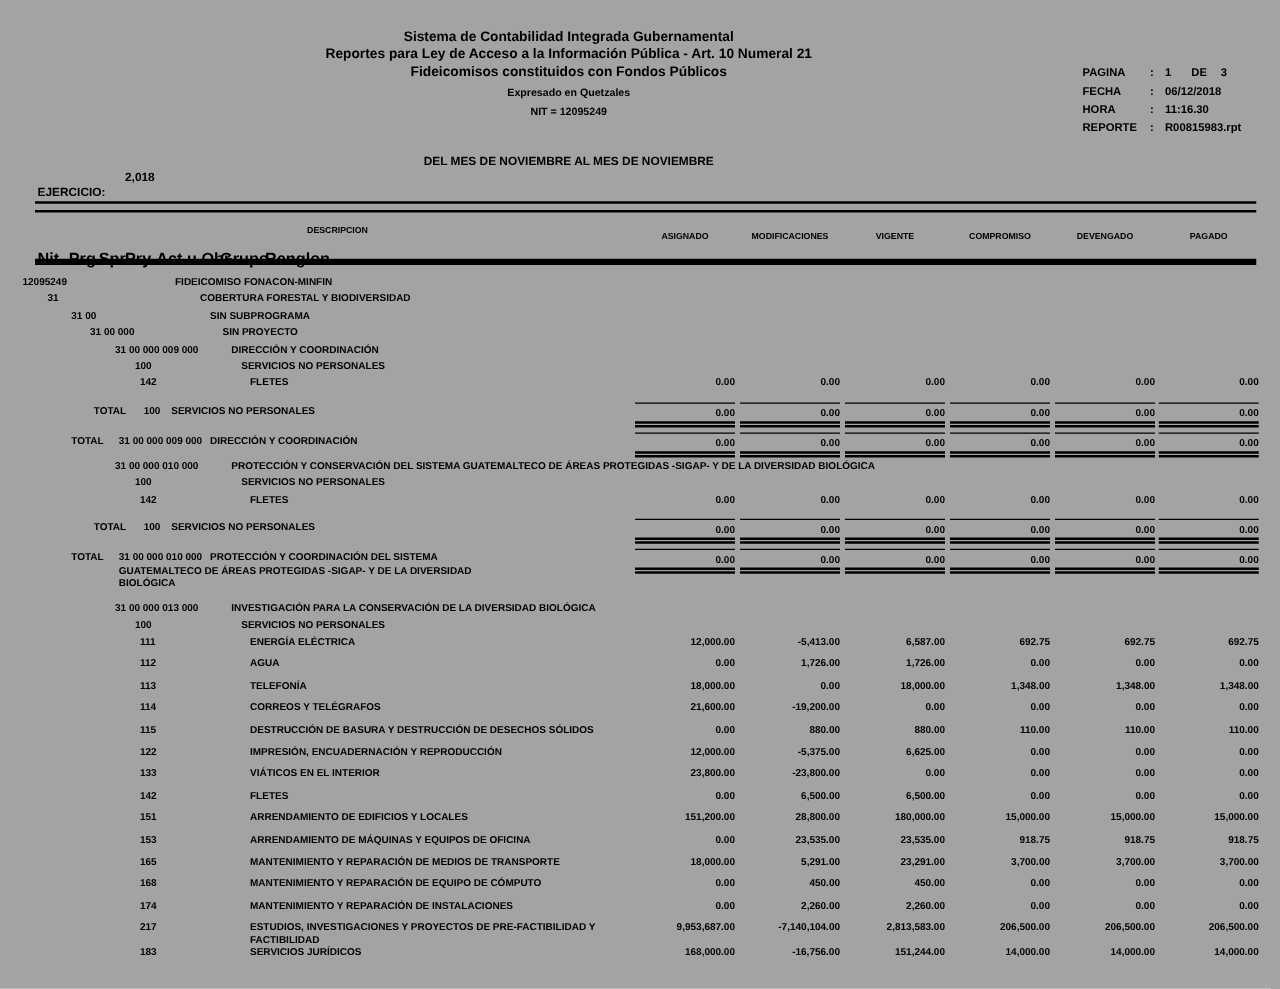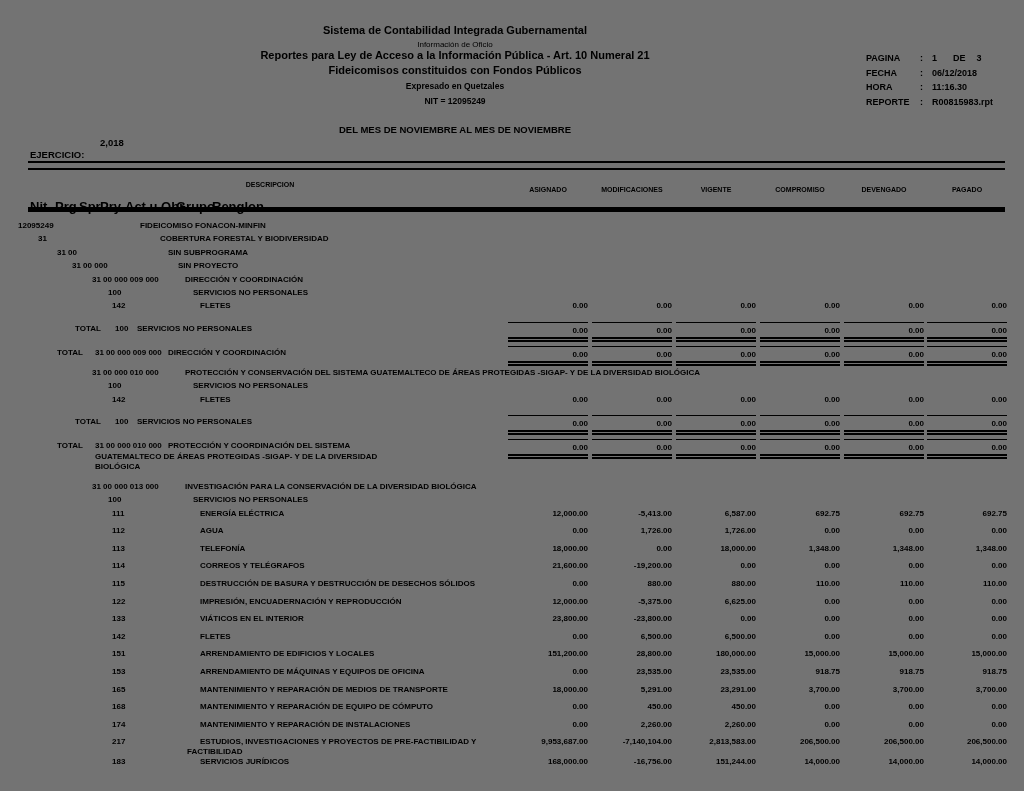--- a/index.html
+++ b/index.html
@@ -1,17 +1,17 @@
 <!DOCTYPE html>
 <html><head>
 <meta charset="utf-8">
 <style>
   html,body{margin:0;padding:0;background:#e8e8e8;}
   .page{
-    position:relative;width:1024px;height:791px;background:#737373;
+    position:relative;width:1024px;height:791px;background:#a3a3a3;
     font-family:"Liberation Sans",sans-serif;font-weight:bold;color:#000;
     overflow:hidden;margin:0 auto;
   }
   .nw{white-space:nowrap;}
   
   .titles{position:absolute;left:155px;top:24px;width:600px;text-align:center;}
   .t-main{font-size:11px;line-height:13px;}
   .t-small{font-size:8px;font-weight:normal;line-height:9px;margin-top:3px;}
   .t-sub{font-size:8.5px;line-height:10px;margin-top:4px;}
   .t-nit{font-size:8.5px;line-height:10px;margin-top:5px;}
@@ -40,42 +40,41 @@
   .rd.sp{height:17.6px;}
   .code{position:absolute;top:0;white-space:nowrap;}
   .desc{position:absolute;top:0;white-space:nowrap;}
   .lvl0 .code{left:18px;} .lvl0 .desc{left:140px;}
   .lvl1 .code{left:38px;} .lvl1 .desc{left:160px;}
   .lvl2 .code{left:57px;text-align:right;} .lvl2 .desc{left:168px;}
   .lvl3 .code{left:72px;} .lvl3 .desc{left:178px;}
   .lvl4 .code{left:92px;} .lvl4 .desc{left:185px;}
   .lvl5 .code{left:108px;} .lvl5 .desc{left:193px;}
   .lvl6 .code{left:112px;} .lvl6 .desc{left:200px;}
-  .desc2{position:absolute;left:187px;top:9.5px;white-space:nowrap;}
+  .desc2{position:absolute;left:200px;top:9.5px;white-space:nowrap;}
   .row.two{height:20px;}
   .num{position:absolute;top:0;width:80px;text-align:right;white-space:nowrap;}
   .n0{left:508px;} .n1{left:592px;} .n2{left:676px;} .n3{left:760px;} .n4{left:844px;} .n5{left:927px;}
   
   .rt{height:17px;margin-top:7px;margin-bottom:5px;}
   .rt .total-label{position:absolute;top:2px;}
   .rt1 .total-label{left:75px;} .rt1 .code{left:115px;top:2px;} .rt1 .desc{left:137px;top:2px;}
   .rt2 .total-label{left:57px;} .rt2 .code{left:95px;top:2px;}  .rt2 .desc{left:168px;top:2px;}
   .rt .num{border-top:1.5px solid #000;border-bottom:5px double #000;height:13px;line-height:13px;padding-top:1px;}
   .rt.ml{height:38px;}
   .xlines{position:absolute;left:95px;top:13px;}
   .xline{line-height:10px;white-space:nowrap;}
 </style>
 </head>
 <body>
 
 <div class="page">
 
   <div class="titles">
     <div class="t-main">Sistema de Contabilidad Integrada Gubernamental</div>
-    <div class="t-small">Información de Oficio</div>
     <div class="t-main">Reportes para Ley de Acceso a la Información Pública - Art. 10 Numeral 21</div>
     <div class="t-main" style="margin-top:2px">Fideicomisos constituidos con Fondos Públicos</div>
     <div class="t-sub">Expresado en Quetzales</div>
     <div class="t-nit">NIT = 12095249</div>
   </div>
 
   <div class="period">DEL MES DE NOVIEMBRE AL MES DE NOVIEMBRE</div>
 
   <div class="meta">
     <div class="meta-row">

